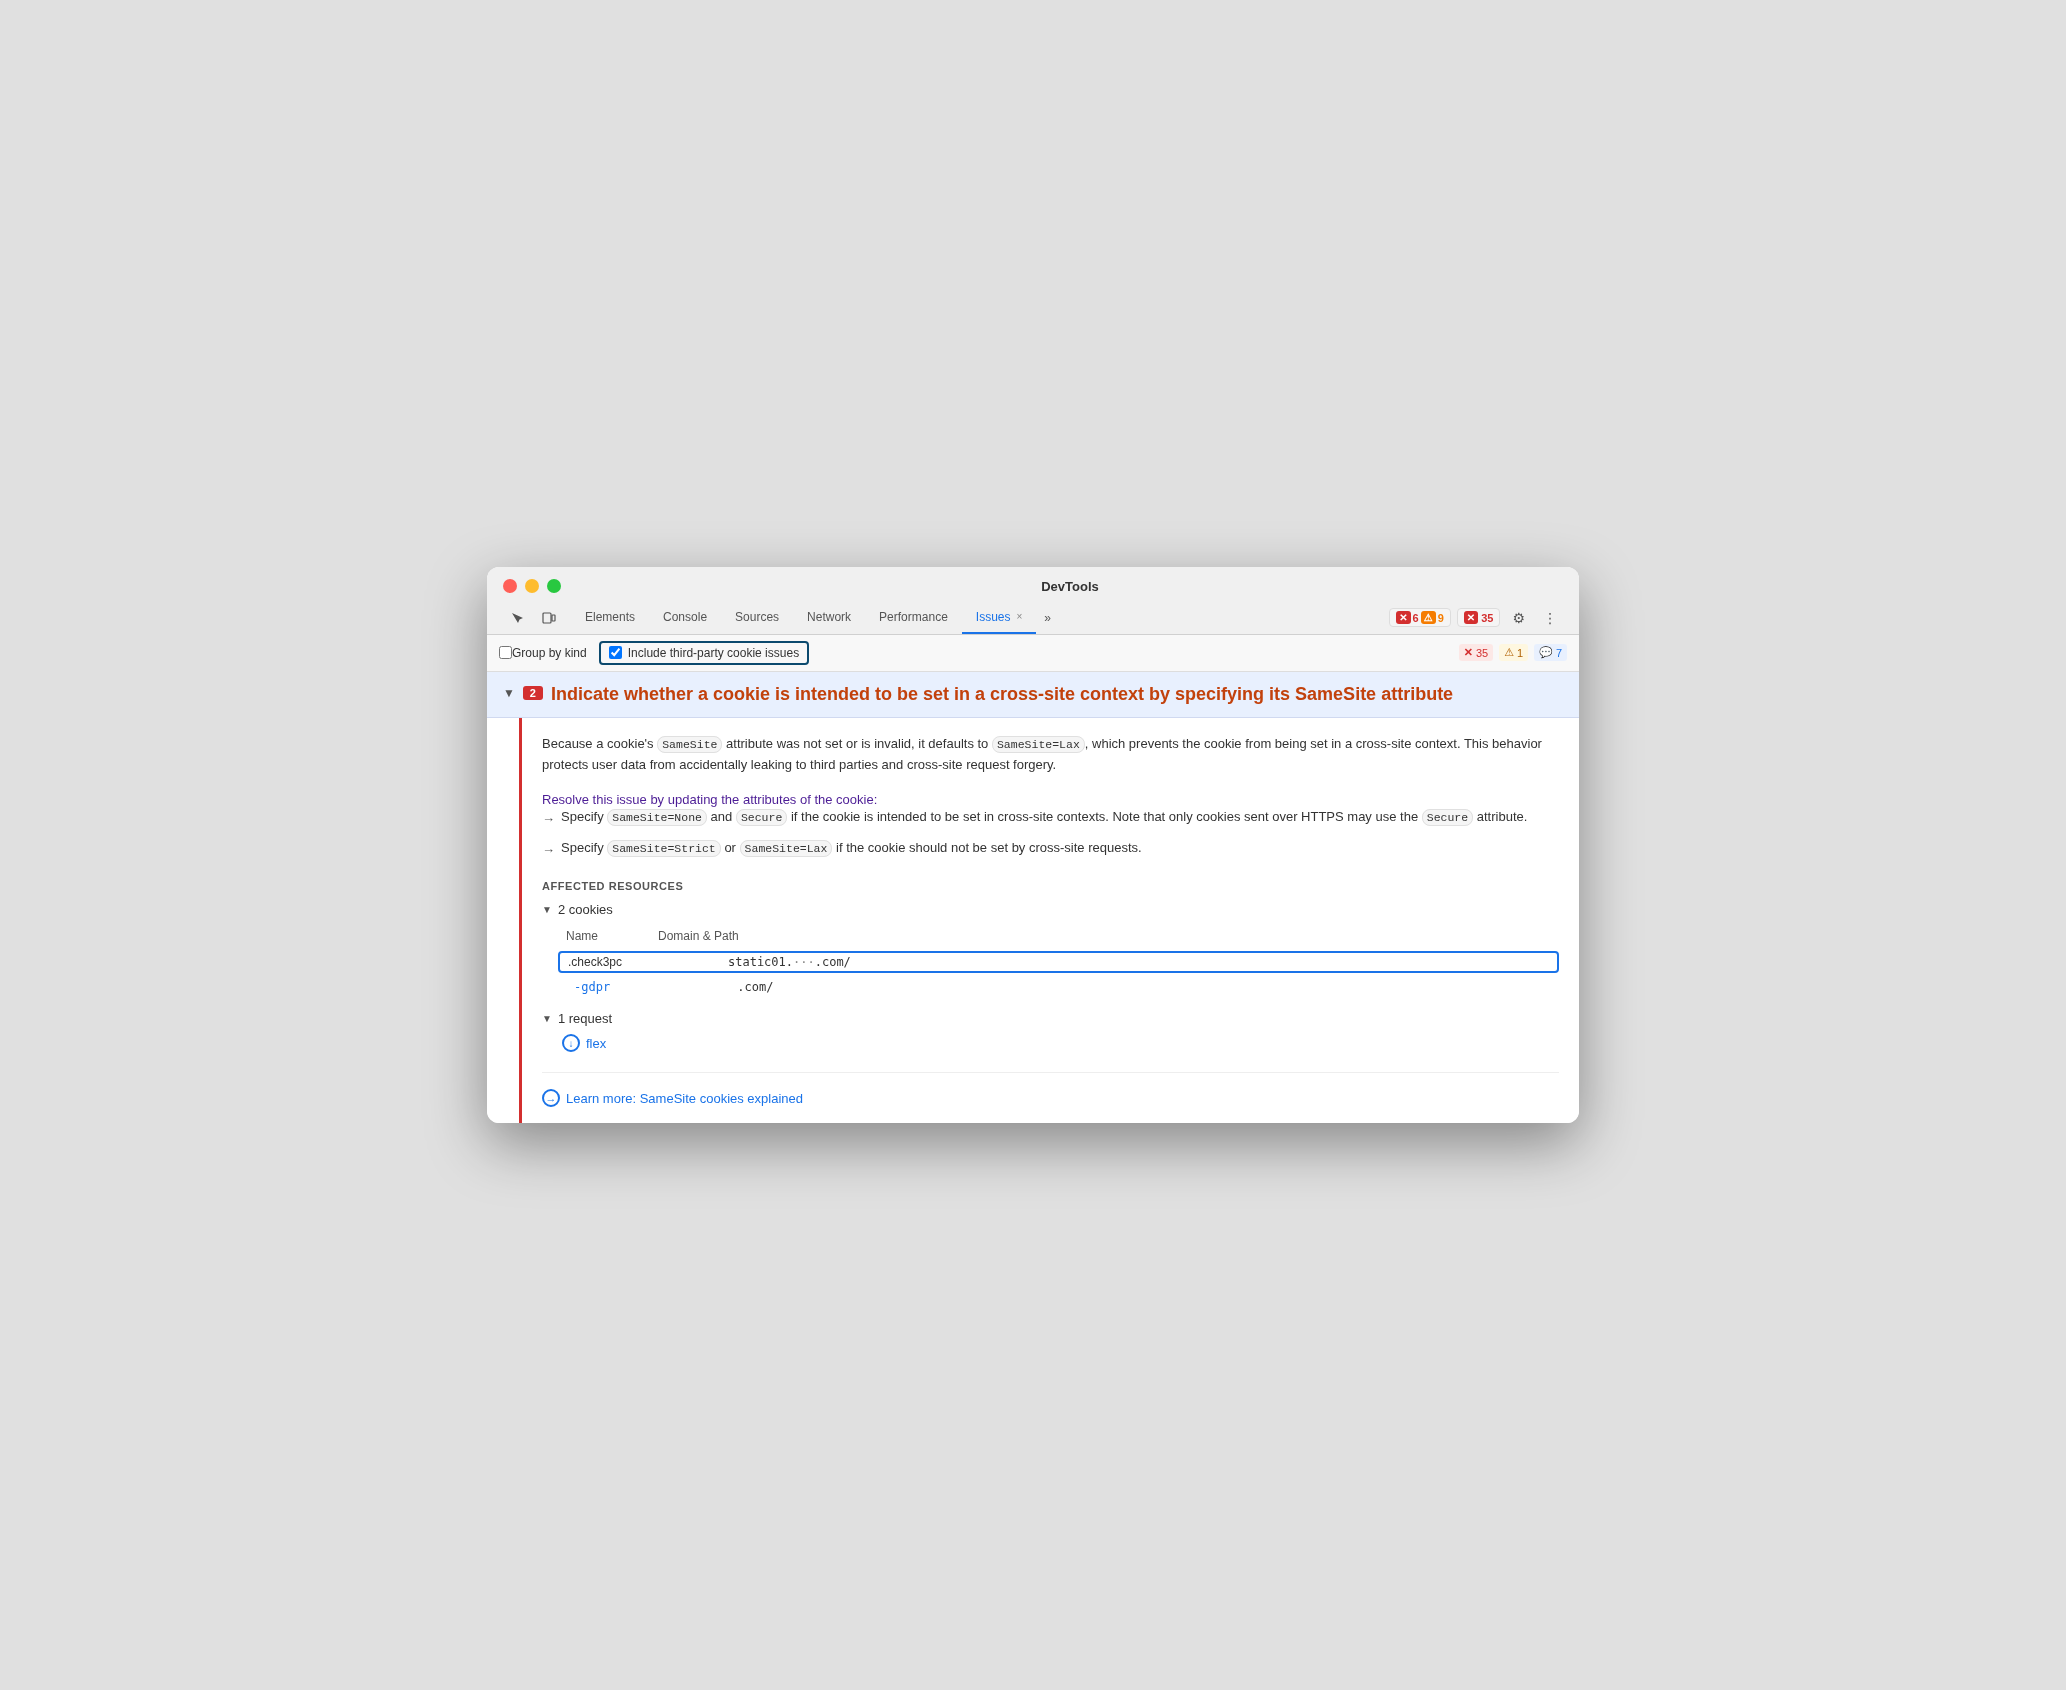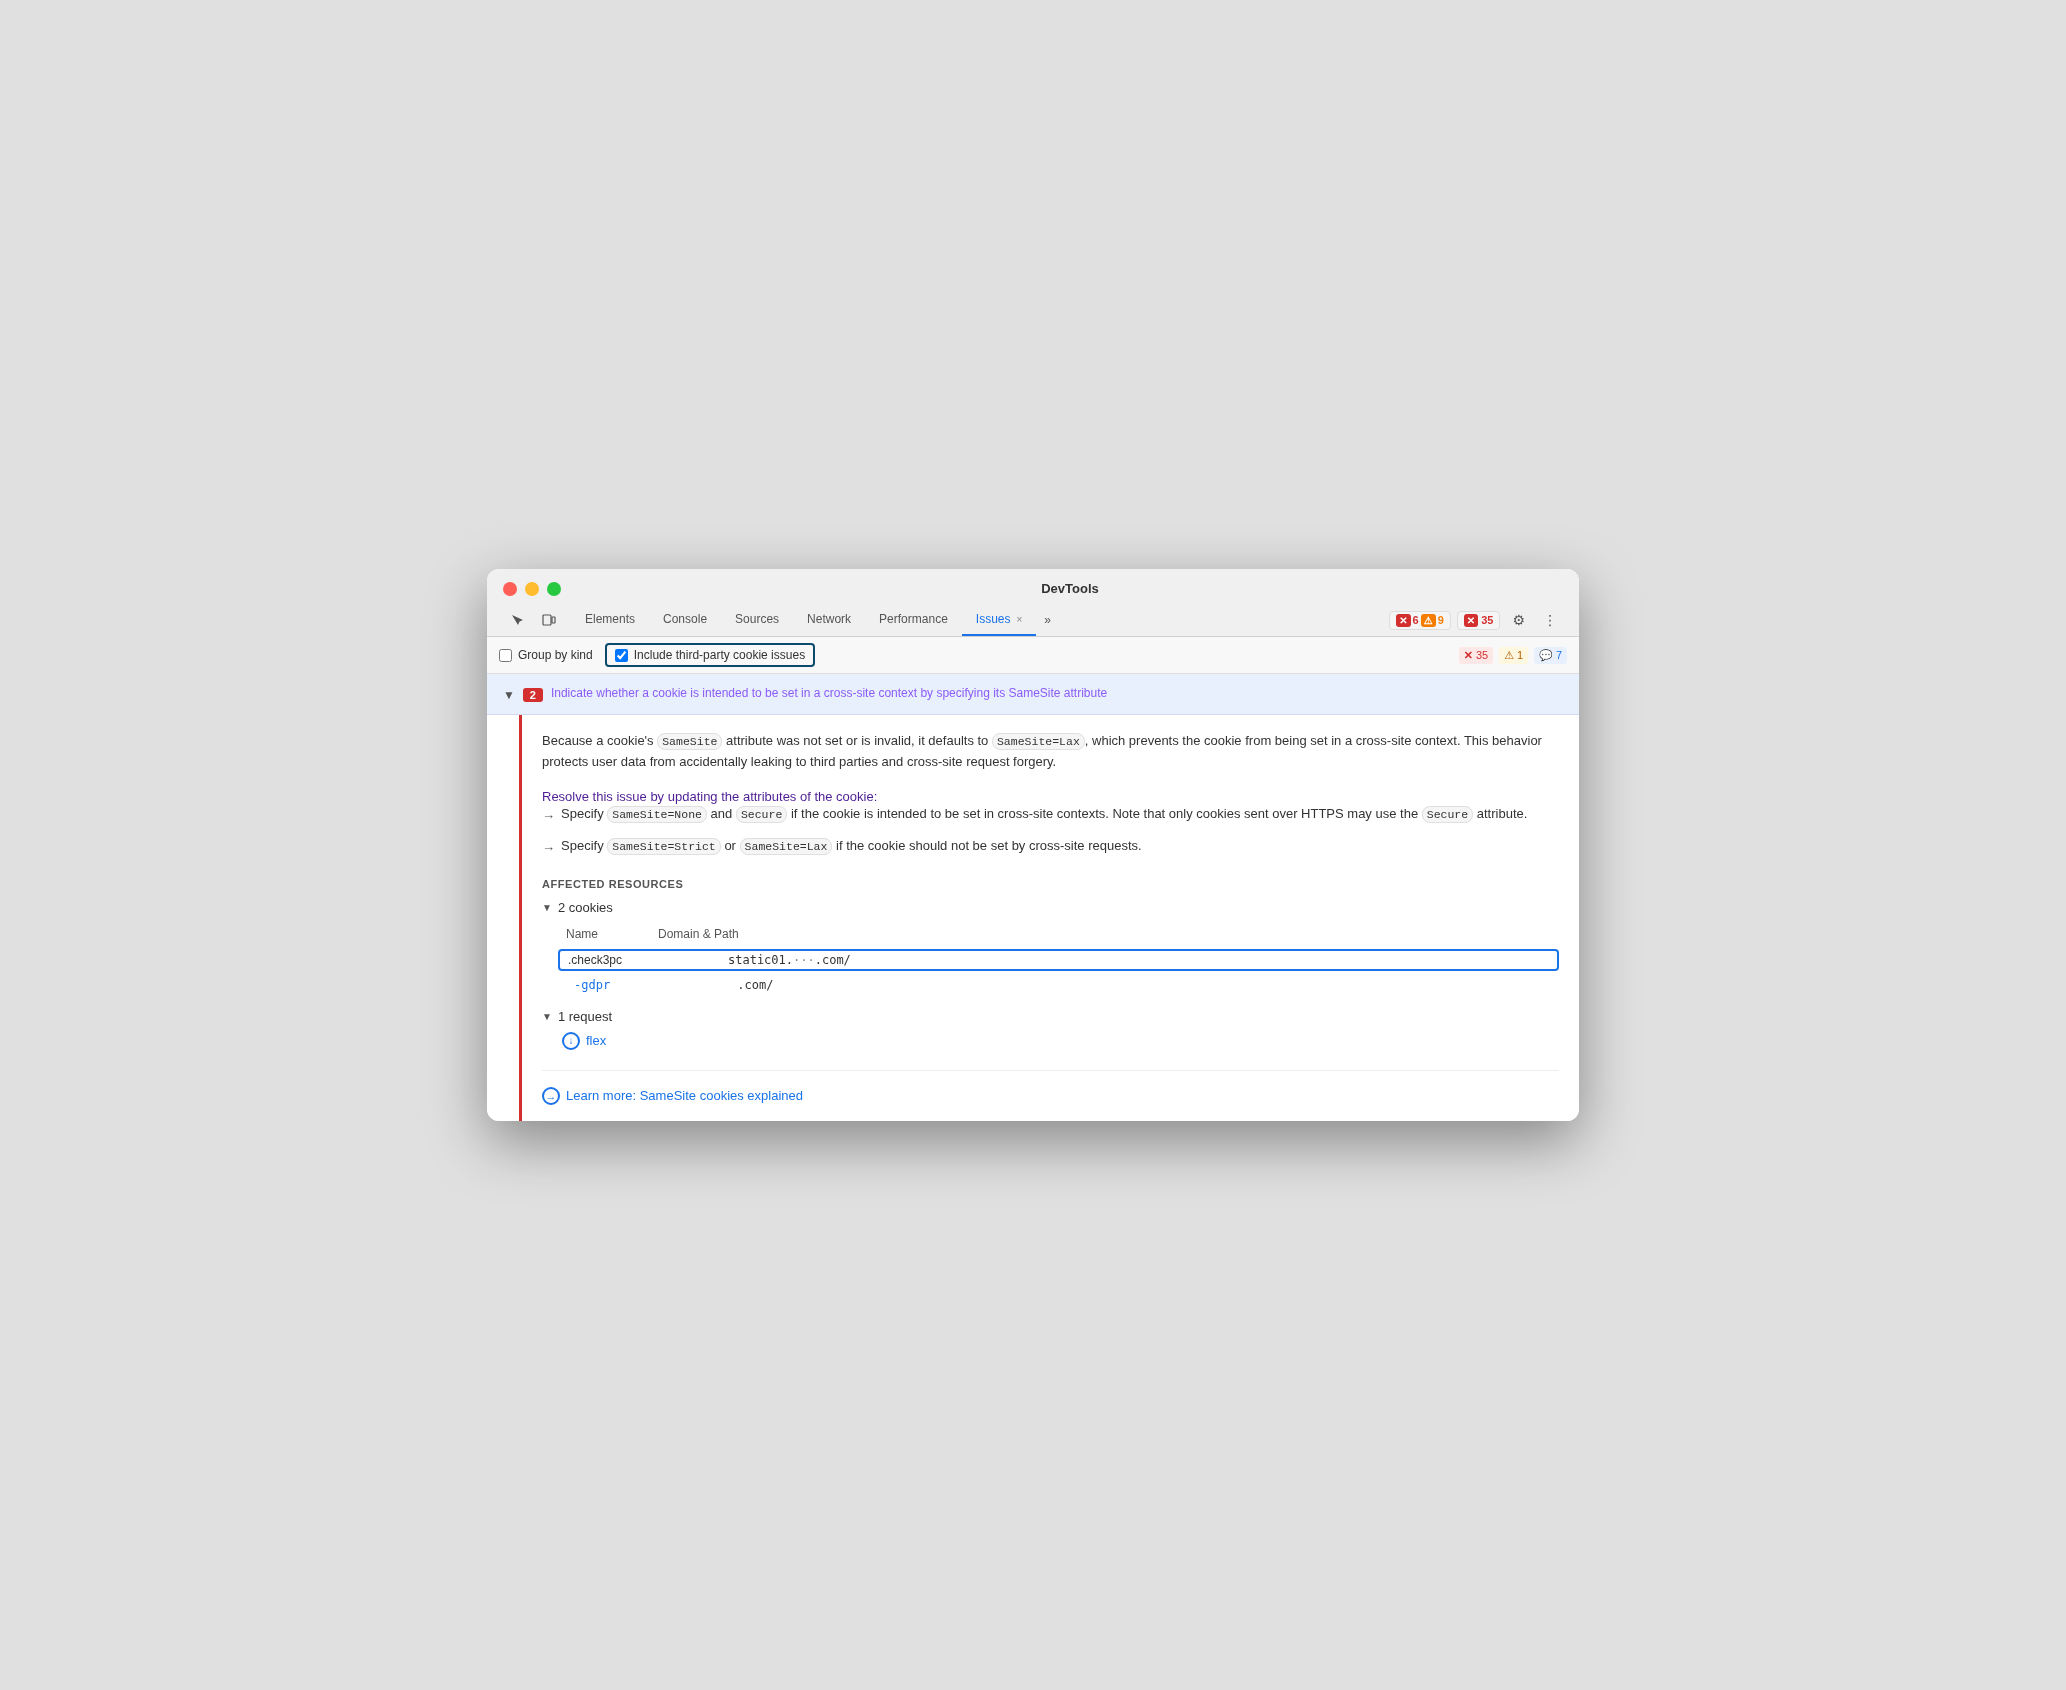--- a/index.html
+++ b/index.html
@@ -156,21 +156,20 @@
       background: #f8f8f8;
       border-bottom: 1px solid #ddd;
       display: flex;
       align-items: center;
       padding: 6px 12px;
       gap: 12px;
     }
     .checkbox-label {
       display: flex;
       align-items: center;
-      gap: 6px;
       font-size: 12px;
       color: #333;
       cursor: pointer;
     }
     .checkbox-label input { cursor: pointer; }
     .third-party-box {
       display: flex;
       align-items: center;
       gap: 6px;
       font-size: 12px;
@@ -230,23 +229,23 @@
       color: white;
       border-radius: 3px;
       padding: 1px 6px;
       font-size: 11px;
       font-weight: bold;
       min-width: 20px;
       text-align: center;
       margin-top: 2px;
     }
     .issue-title {
-      font-size: 12px;
-      font-weight: 400;
-      color: #8b5cf6;
+      font-size: 18px;
+      font-weight: 700;
+      color: #c2410c;
       flex: 1;
     }
     
     .issue-detail {
       border-left: 3px solid #d32f2f;
       margin-left: 32px;
       padding: 16px 20px;
     }
     .issue-description {
       font-size: 13px;

